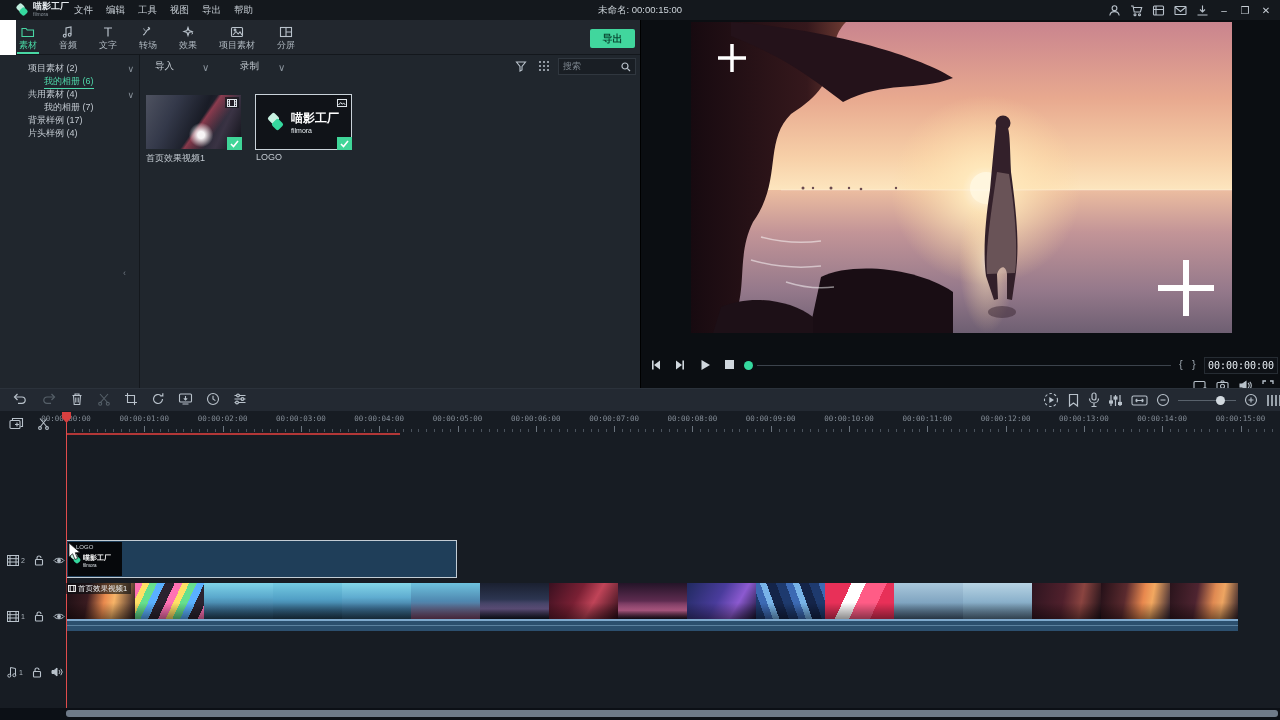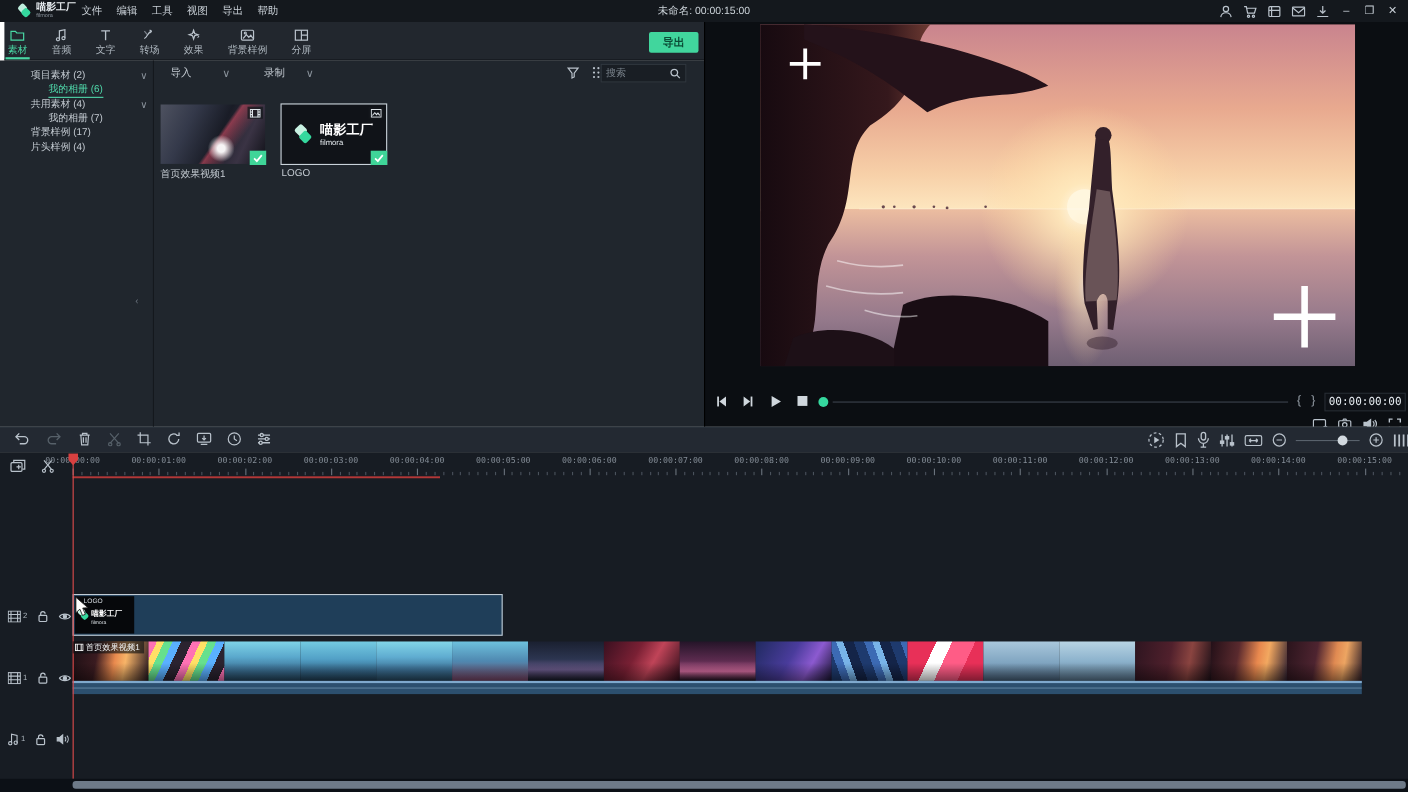--- a/index.html
+++ b/index.html
@@ -19,21 +19,21 @@
   .logo-mark .d2 { left:3px; top:4px; background:#35d89e; }
   .app-name { left:33px; top:2px; font-size:9px; font-weight:bold; color:#e7ecf0; line-height:9px; }
   .app-sub { left:33px; top:11px; font-size:5px; color:#8b949d; }
   .menus { left:74px; top:0; height:20px; display:flex; align-items:center; gap:13px; font-size:9.5px; color:#c8cfd6; }
   .menus span { cursor:default; }
   .doc-title { left:598px; top:0; height:20px; display:flex; align-items:center; font-size:9.5px; color:#cdd4da; }
   .tb-icons { right:8px; top:0; height:20px; display:flex; align-items:center; gap:9px; }
   .winbtn { font-size:10px; color:#c8cfd6; width:12px; text-align:center; }
 
   
-  #tabbar { left:4px; top:20px; width:640px; height:35px; background:#22272e; border-bottom:1px solid #13171c; }
+  #tabbar { left:16px; top:20px; width:640px; height:35px; background:#22272e; border-bottom:1px solid #13171c; }
   .tabs { position:absolute; left:-8px; top:0; display:flex; height:35px; }
   .tab { position:relative; display:flex; flex-direction:column; align-items:center; justify-content:flex-start; padding-top:6px; width:40px; color:#aeb7bf; }
   .tab.wide { width:58px; }
   .tab .tlabel { font-size:9px; margin-top:2px; line-height:10px; }
   .tab.active { color:#49d7a4; }
   .tab.active .ic { color:#49d7a4; }
   .tab.active::after { content:""; position:absolute; left:9px; right:9px; bottom:1px; height:2px; background:#49d7a4; }
   #export-btn { left:590px; top:29px; width:45px; height:19px; background:#41d69d; border:none; border-radius:2px; font-size:10px; font-weight:bold; color:#0b4d36; cursor:pointer; font-family:inherit; }
 
   
@@ -44,21 +44,21 @@
   .side-item.sel .lbl { color:#4fd8aa; border-bottom:1px solid #4fd8aa; padding-bottom:0px; }
   .side-item .chev { position:absolute; right:22px; top:1px; color:#8a939c; }
   .collapse-handle { left:123px; top:210px; width:8px; height:16px; color:#6f7882; font-size:9px; line-height:16px; }
   .folder-tools { left:8px; top:363px; display:flex; gap:14px; }
 
   
   #media { left:140px; top:55px; width:500px; height:333px; background:#20262d; }
   .media-bar { position:absolute; left:0; top:0; width:500px; height:25px; }
   .mb-label { position:absolute; top:5px; font-size:9.5px; color:#c3cad1; }
   .mb-chev { position:absolute; top:7px; color:#8a939c; }
-  .searchbox { position:absolute; left:406px; top:3px; width:78px; height:17px; background:#191e24; border:1px solid #30373f; display:flex; align-items:center; padding:0 4px; }
+  .searchbox { position:absolute; left:418px; top:3px; width:78px; height:17px; background:#191e24; border:1px solid #30373f; display:flex; align-items:center; padding:0 4px; }
   .searchbox .ph { flex:1; font-size:9px; color:#7c858e; }
   .media-item { position:absolute; top:40px; width:95px; height:54px; background:#101318; }
   .media-item.sel { outline:1px solid #c9d2d9; }
   .thumb1 { width:100%; height:100%;
     background:
       radial-gradient(circle at 58% 74%, rgba(255,255,255,.95) 0 5%, rgba(255,255,255,0) 18%),
       linear-gradient(125deg, rgba(220,70,100,0) 54%, rgba(225,80,105,.55) 57%, rgba(225,80,105,0) 72%),
       linear-gradient(115deg,#4e5260 0%,#34394a 28%,#191c26 55%,#3a3344 78%,#0e1016 100%);
   }
   .corner-type { position:absolute; right:2px; top:2px; width:14px; height:11px; background:rgba(20,24,28,.75); display:flex; align-items:center; justify-content:center; }
@@ -230,21 +230,21 @@
         <span class="tlabel">效果</span>
       </div>
       <div class="tab wide">
         <span class="ic">
             <svg width="14" height="12" viewBox="0 0 14 12" fill="none" stroke="currentColor" stroke-width="1.1">
               <rect x="1.5" y="1.5" width="11" height="9" rx="1"></rect>
               <path d="M3,9 l3,-3.5 2.2,2.5 1.8,-2 2,3"></path>
               <circle cx="5" cy="4" r=".9"></circle>
             </svg>
           </span>
-        <span class="tlabel">背景样例</span>
+        <span class="tlabel">项目素材</span>
       </div>
       <div class="tab">
         <span class="ic">
             <svg width="14" height="12" viewBox="0 0 14 12" fill="none" stroke="currentColor" stroke-width="1.1">
               <rect x="1.5" y="1.5" width="11" height="9"></rect>
               <path d="M7,1.5 v9 M7,6 h5.5"></path>
             </svg>
           </span>
         <span class="tlabel">分屏</span>
       </div>

